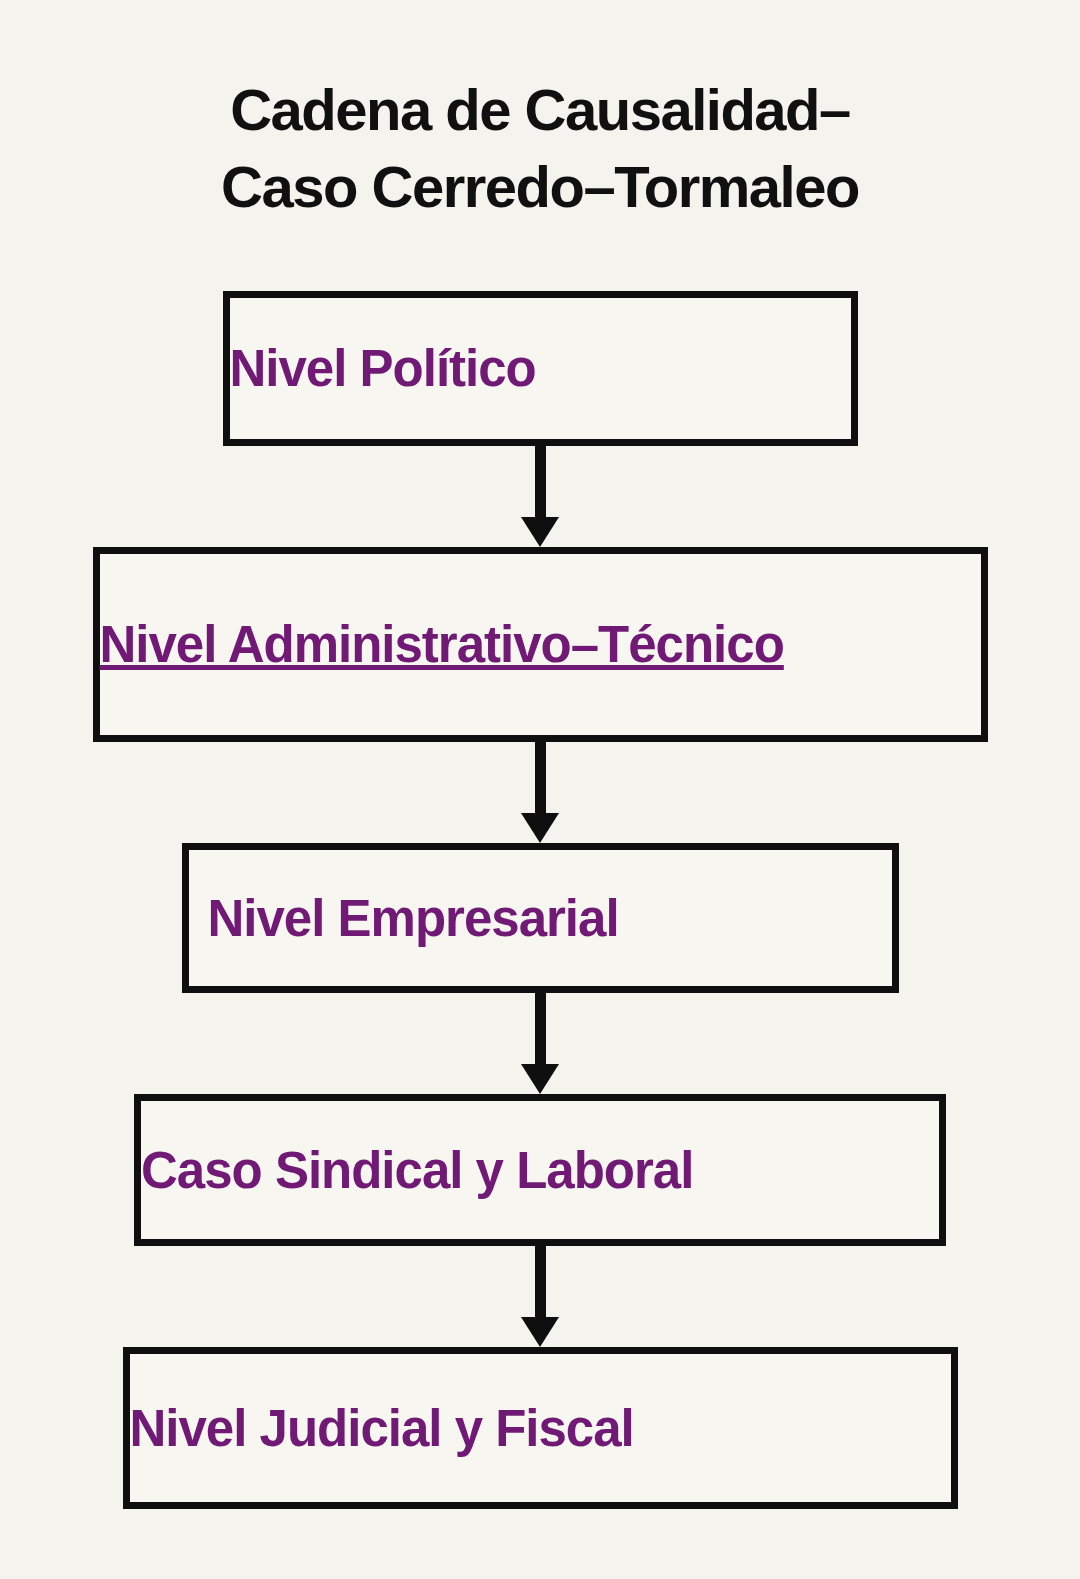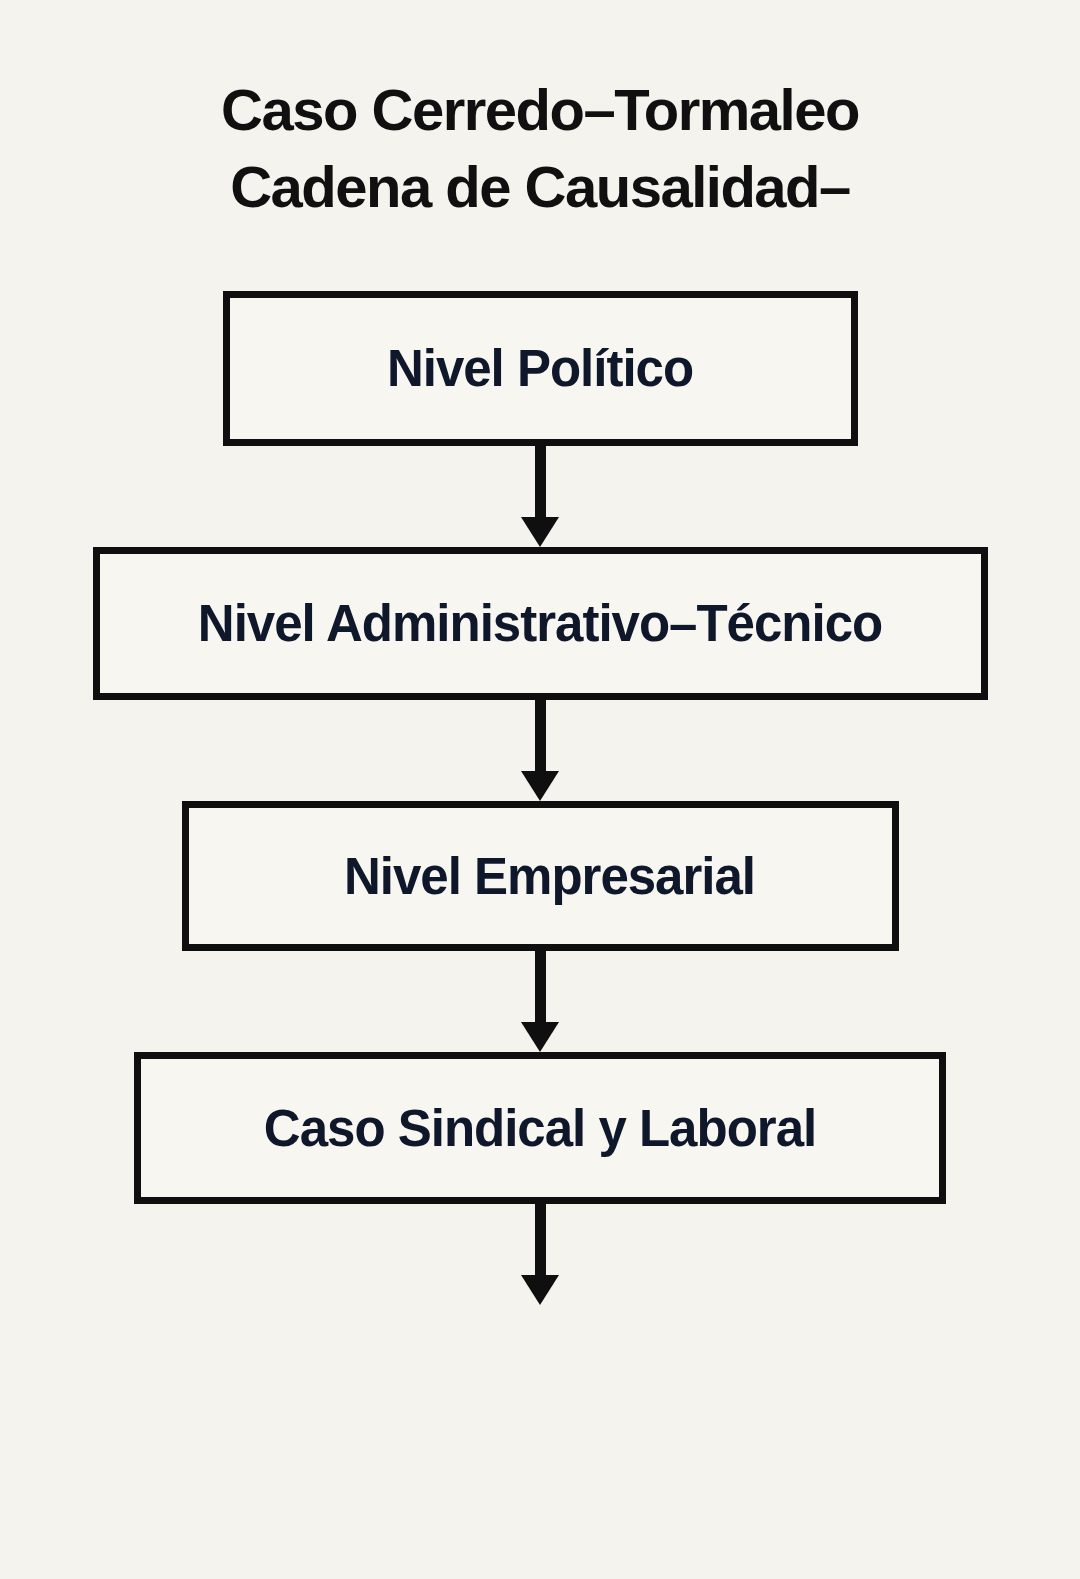--- a/index.html
+++ b/index.html
@@ -39,30 +39,29 @@
     display: flex;
     flex-direction: column;
     align-items: center;
   }
 
   .node {
     border: 7px solid #0f0f0f;
     background: #f7f6f1;
     display: flex;
     align-items: center;
-    justify-content: center;
     text-align: center;
     font-size: 51px;
     font-weight: 700;
     letter-spacing: -1px;
-    color: #0f172a;
+    color: #701a75;
   }
 
   .node-1 { width: 635px; height: 155px; }
-  .node-2 { width: 895px; height: 153px; }
+  .node-2 { width: 895px; height: 195px; text-decoration: underline; }
   .node-3 { width: 717px; height: 150px; padding-left: 19px; }
   .node-4 { width: 812px; height: 152px; }
   .node-5 { width: 835px; height: 162px; }
 
   .arrow {
     display: flex;
     flex-direction: column;
     align-items: center;
     height: 101px;
   }
@@ -80,22 +79,22 @@
     border-right: 19px solid transparent;
     border-top: 30px solid #0f0f0f;
   }
 </style>
 </head>
 <body>
 
 <div class="page">
 
   <div class="title">
+    <div>Cadena de Causalidad–</div>
     <div>Caso Cerredo–Tormaleo</div>
-    <div>Cadena de Causalidad–</div>
   </div>
 
   <div class="flow">
 
     <div class="node node-1">
       <span>Nivel Político</span>
     </div>
 
     <div class="arrow">
       <div class="stem"></div>
@@ -122,15 +121,18 @@
 
     <div class="node node-4">
       <span>Caso Sindical y Laboral</span>
     </div>
 
     <div class="arrow">
       <div class="stem"></div>
       <div class="head"></div>
     </div>
 
+    <div class="node node-5">
+      <span>Nivel Judicial y Fiscal</span>
+    </div>
 
   </div>
 </div>
 
 </body></html>

